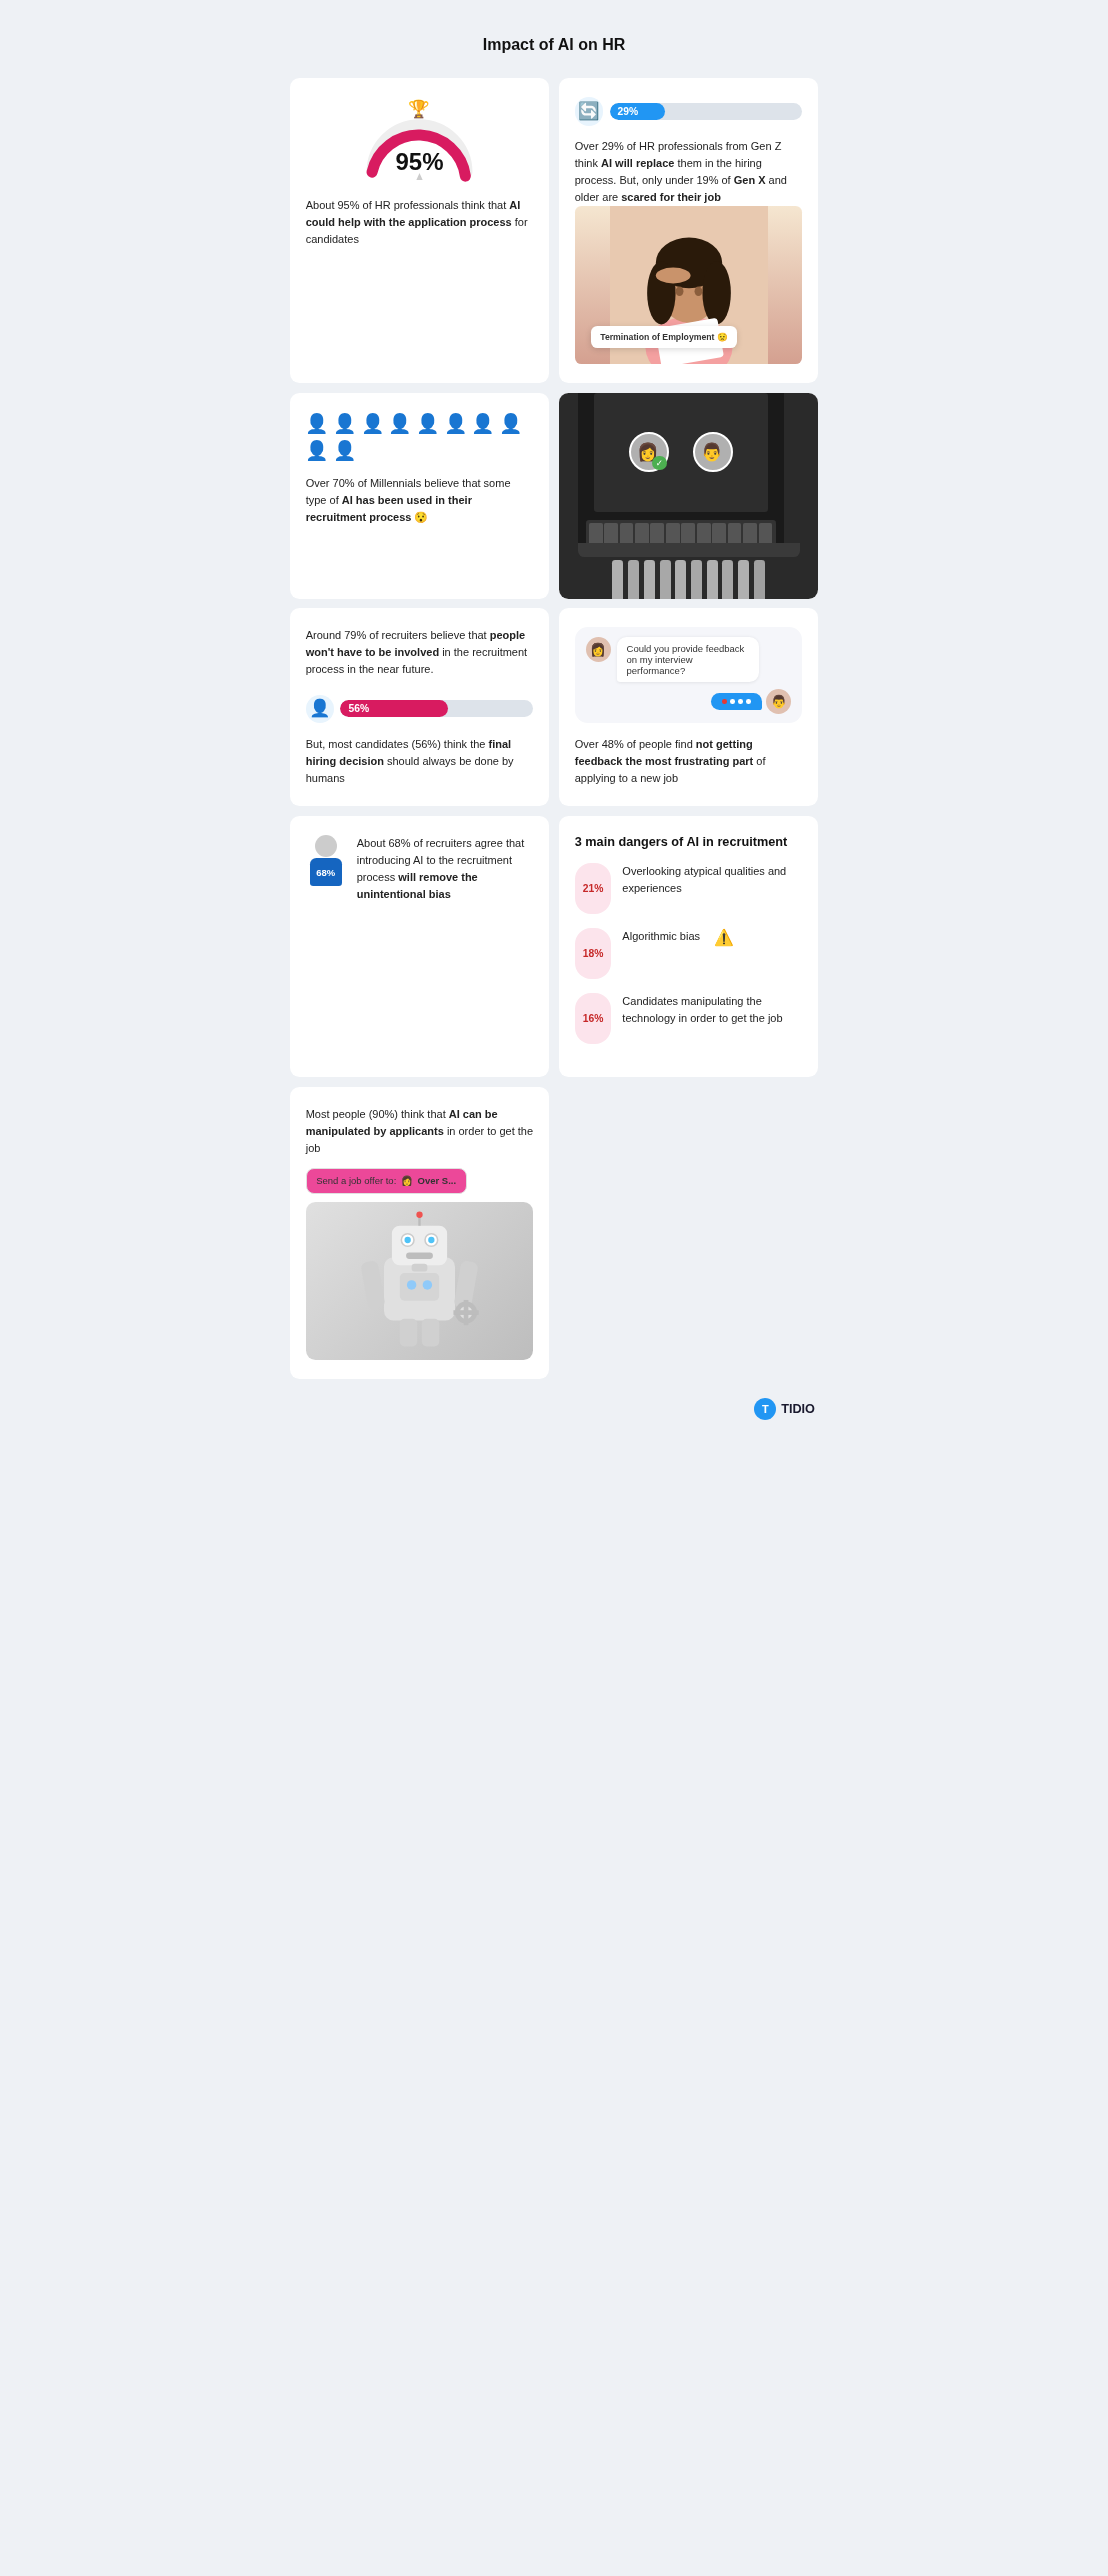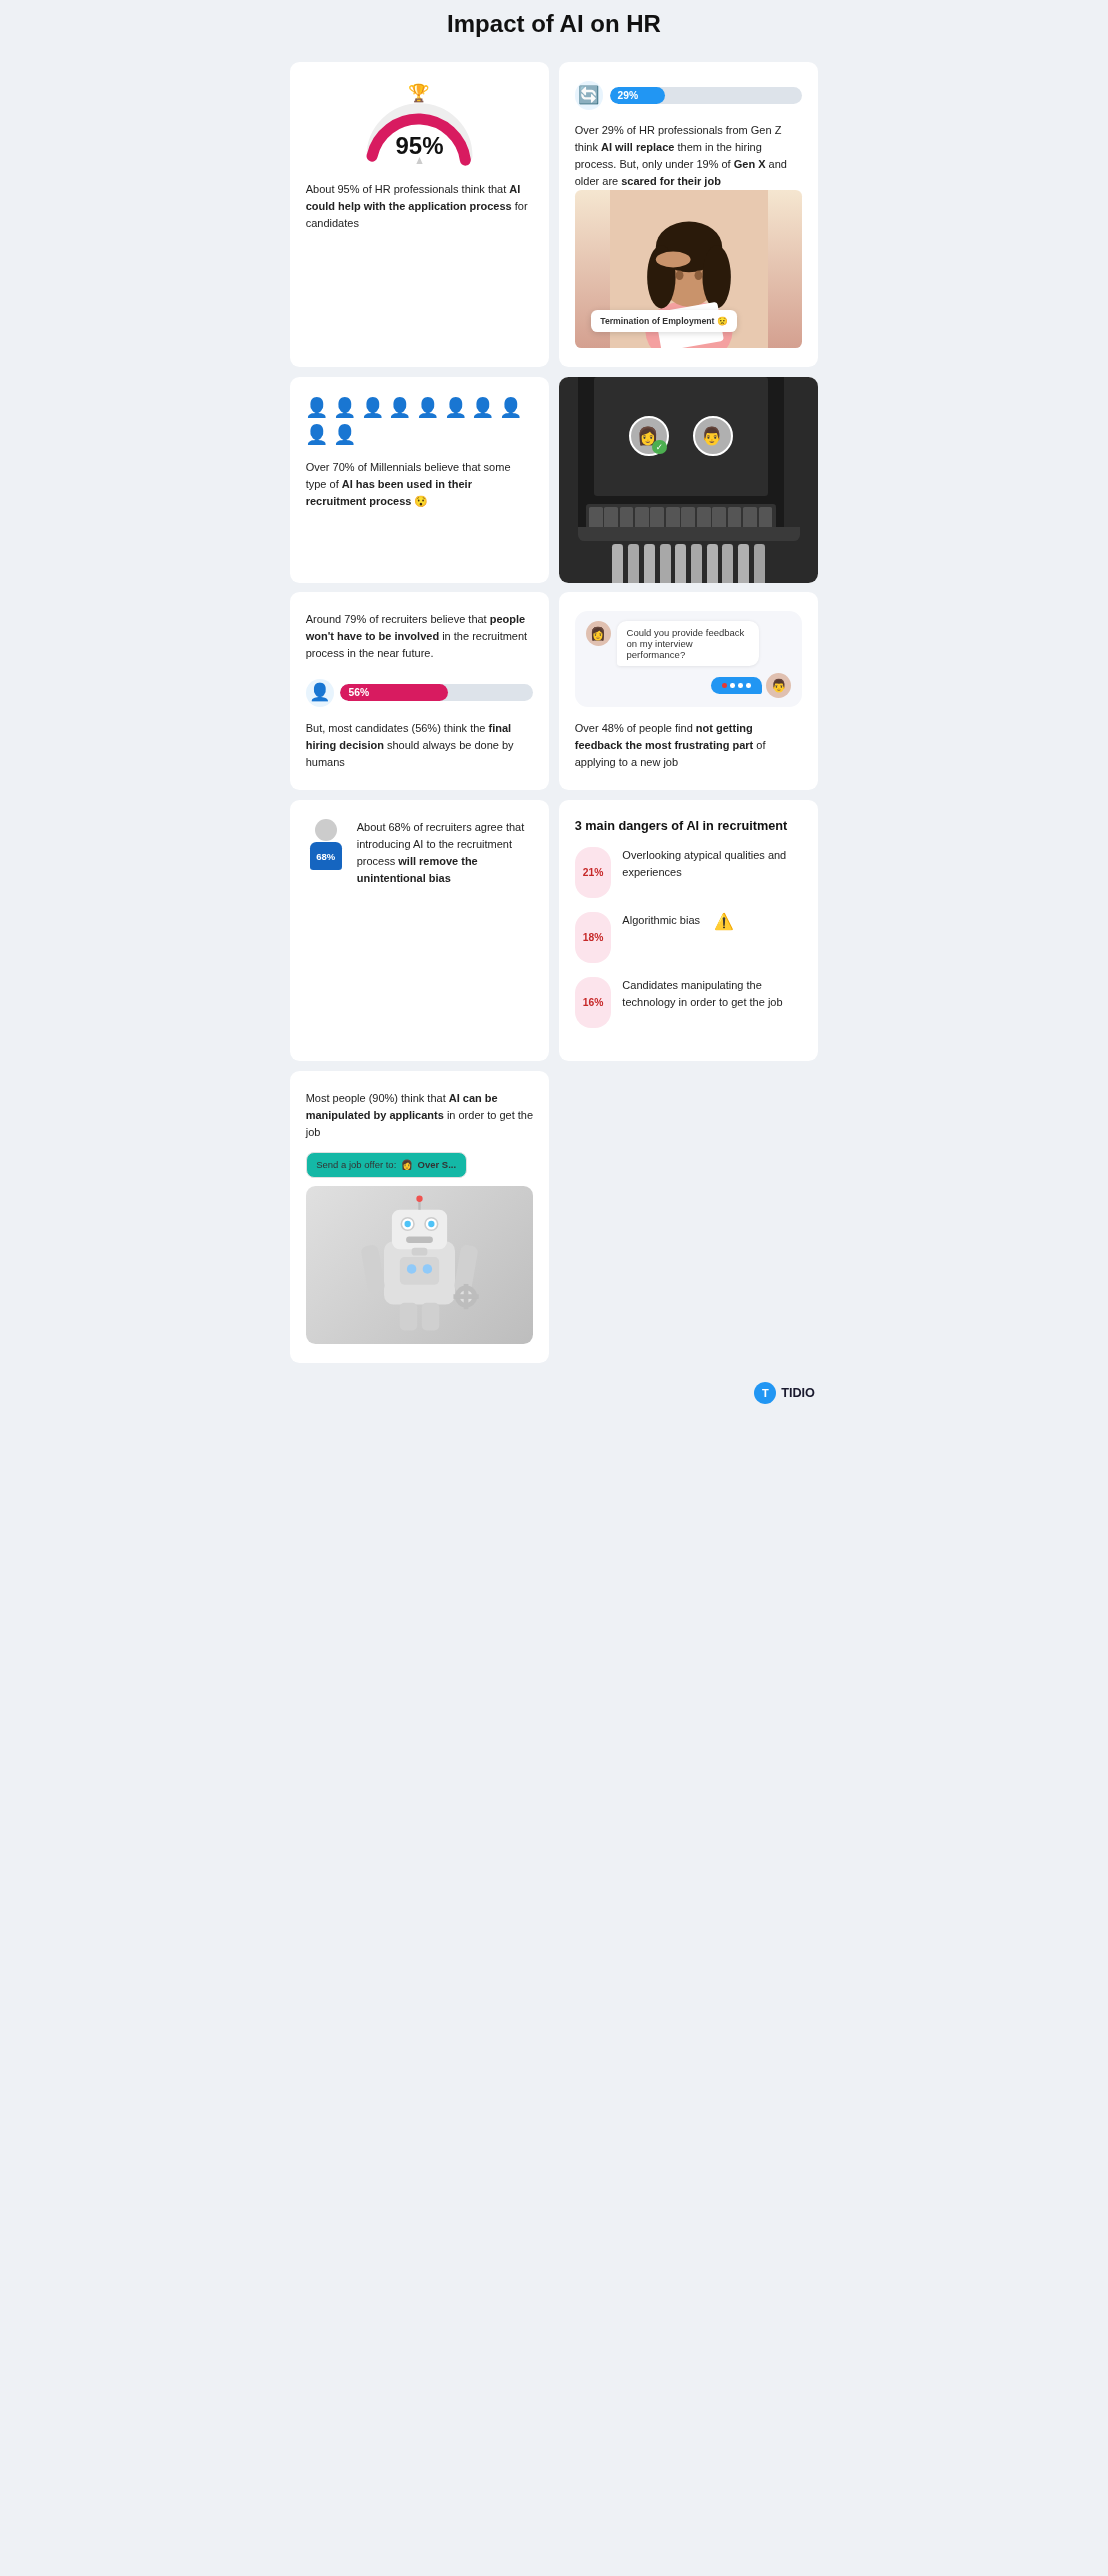--- a/index.html
+++ b/index.html
@@ -4,23 +4,23 @@
   <style>
     * { box-sizing: border-box; margin: 0; padding: 0; }
     body {
       background: #eef1f5;
       font-family: 'Segoe UI', Arial, sans-serif;
       width: 554px;
       margin: 0 auto;
     }
     .page-title {
       text-align: center;
-      font-size: 24px;
+      font-size: 16px;
       font-weight: 800;
-      padding: 10px 16px 16px;
+      padding: 36px 16px 16px;
       color: #111;
     }
     .grid {
       display: grid;
       grid-template-columns: 1fr 1fr;
       gap: 9.5px;
       padding: 8px 12.7px;
     }
     .card {
       background: #fff;
@@ -225,21 +225,21 @@
       padding: 20px 8px;
       min-width: 35px;
       text-align: center;
       flex-shrink: 0;
     }
     
     .robot-section {
       position: relative;
     }
     .job-offer-bubble {
-      background: #14b8a6;
+      background: #ec4899;
       border-radius: 8px;
       padding: 6.3px 9.5px;
       font-size: 9.5px;
       color: #333;
       display: inline-flex;
       align-items: center;
       gap: 4.7px;
       margin-bottom: 8px;
       border: 0.8px solid #e0e0e0;
     }

